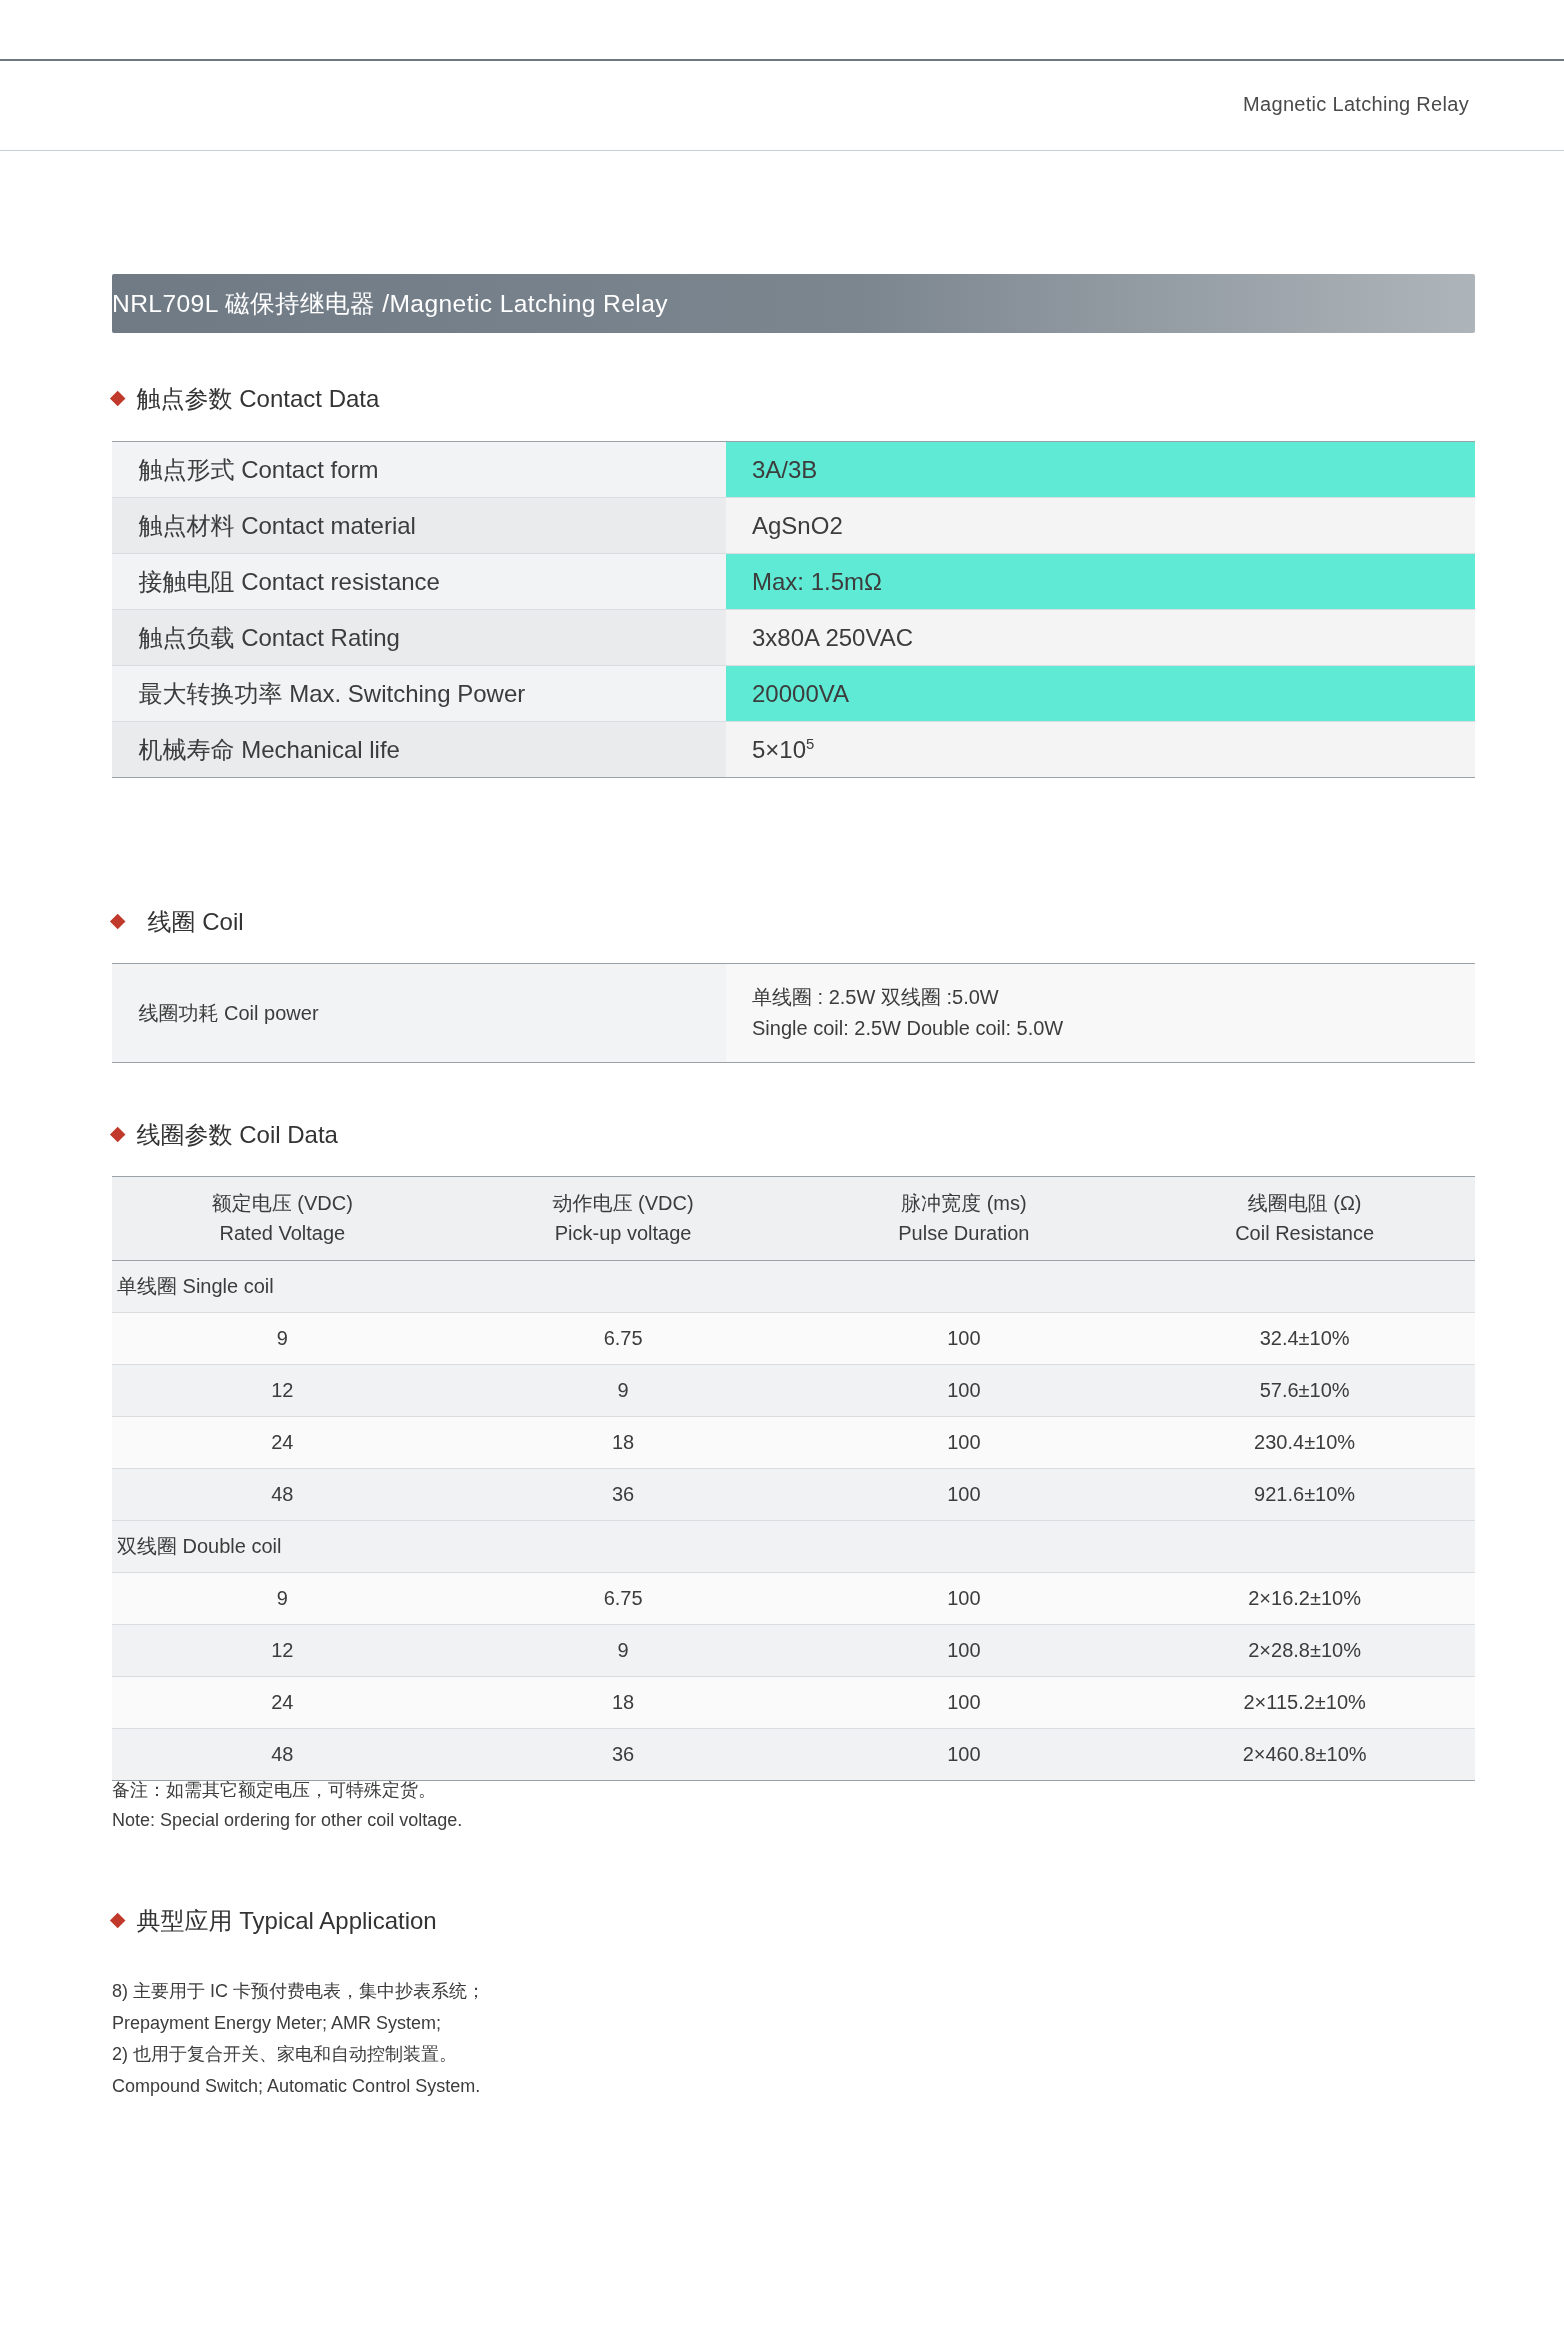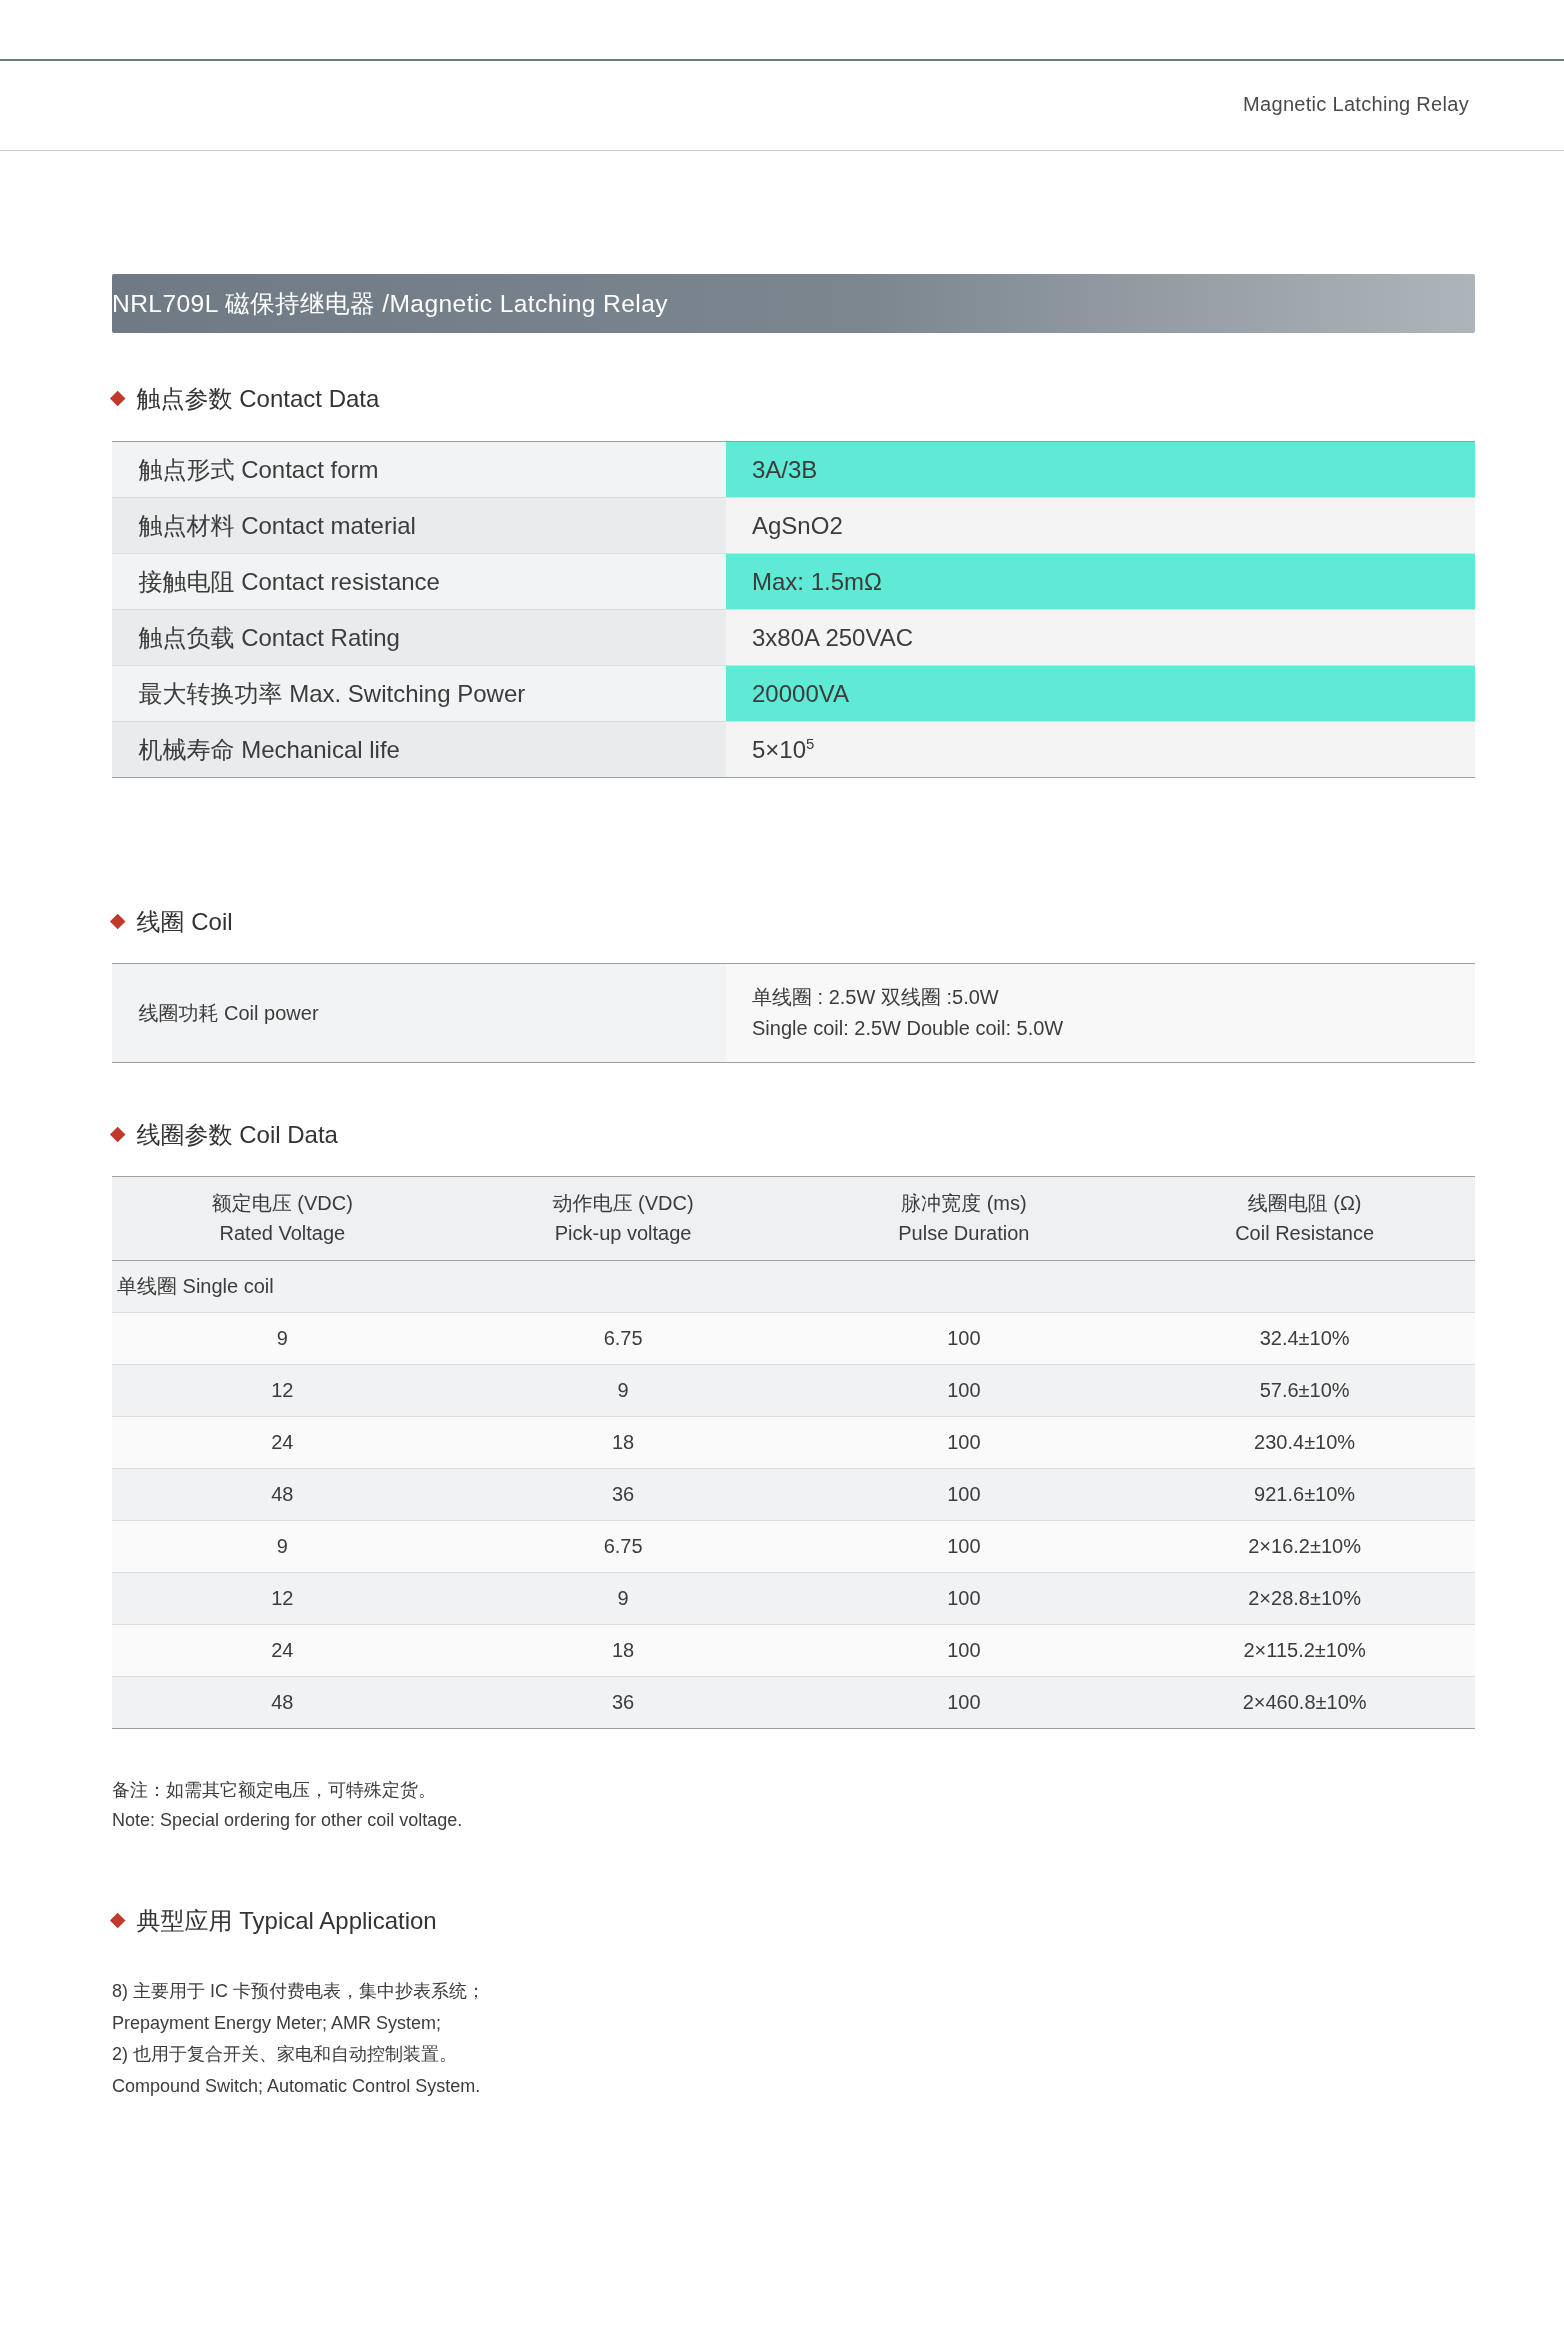--- a/index.html
+++ b/index.html
@@ -215,21 +215,21 @@
       <td class="key">最大转换功率 Max. Switching Power</td>
       <td class="val">20000VA</td>
     </tr>
     <tr class="alt">
       <td class="key">机械寿命 Mechanical life</td>
       <td class="val"><span>5×10</span><sup>5</sup></td>
     </tr>
   </tbody>
 </table>
 
-<div class="section-heading" style="top:906px;">
+<div class="section-heading" style="top:906px;gap:11px;">
   <span class="diamond"></span>
   <span>线圈 Coil</span>
 </div>
 
 <table class="coil-table" style="top:963px;">
   <tbody>
     <tr>
       <td class="key">线圈功耗  Coil power</td>
       <td class="val">
         <div>单线圈 : 2.5W  双线圈 :5.0W</div>
@@ -286,20 +286,23 @@
       <td>18</td>
       <td>100</td>
       <td>230.4±10%</td>
     </tr>
     <tr class="alt">
       <td>48</td>
       <td>36</td>
       <td>100</td>
       <td>921.6±10%</td>
     </tr>
+    <tr class="alt">
+      <td class="group" colspan="4">双线圈 Double coil</td>
+    </tr>
     <tr>
       <td>9</td>
       <td>6.75</td>
       <td>100</td>
       <td>2×16.2±10%</td>
     </tr>
     <tr class="alt">
       <td>12</td>
       <td>9</td>
       <td>100</td>

